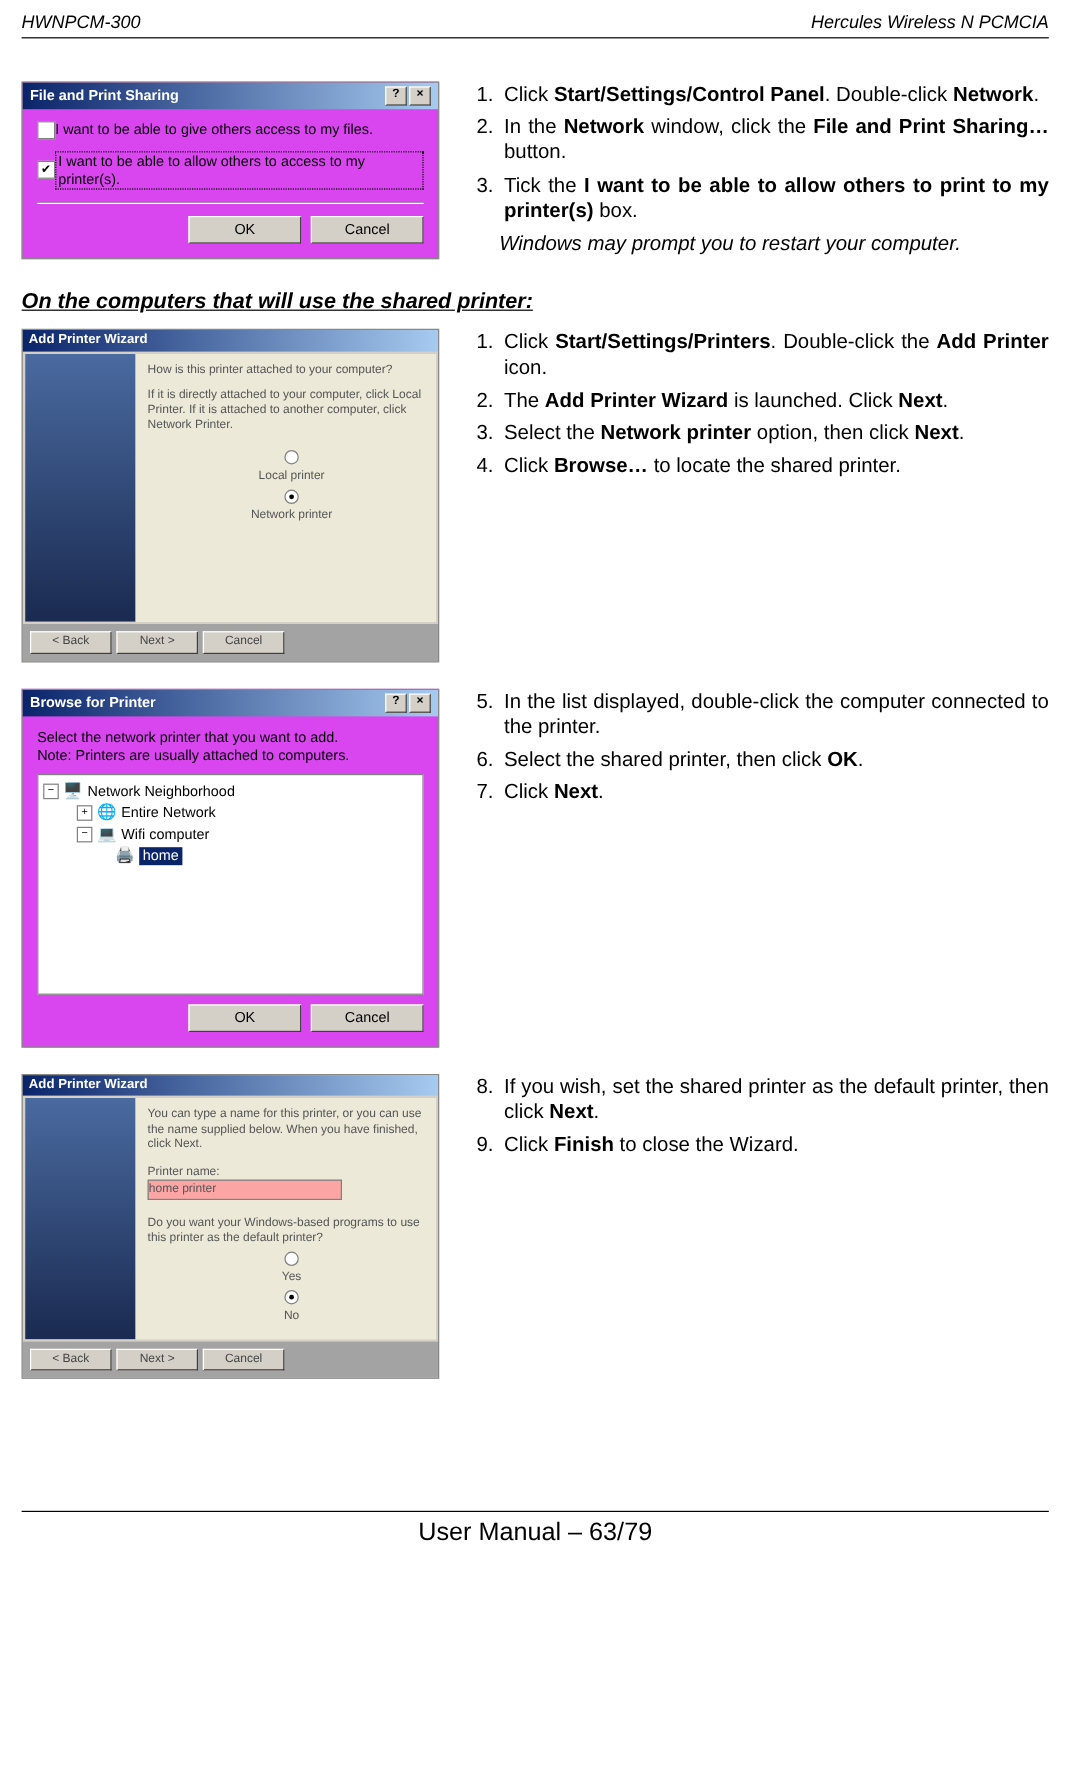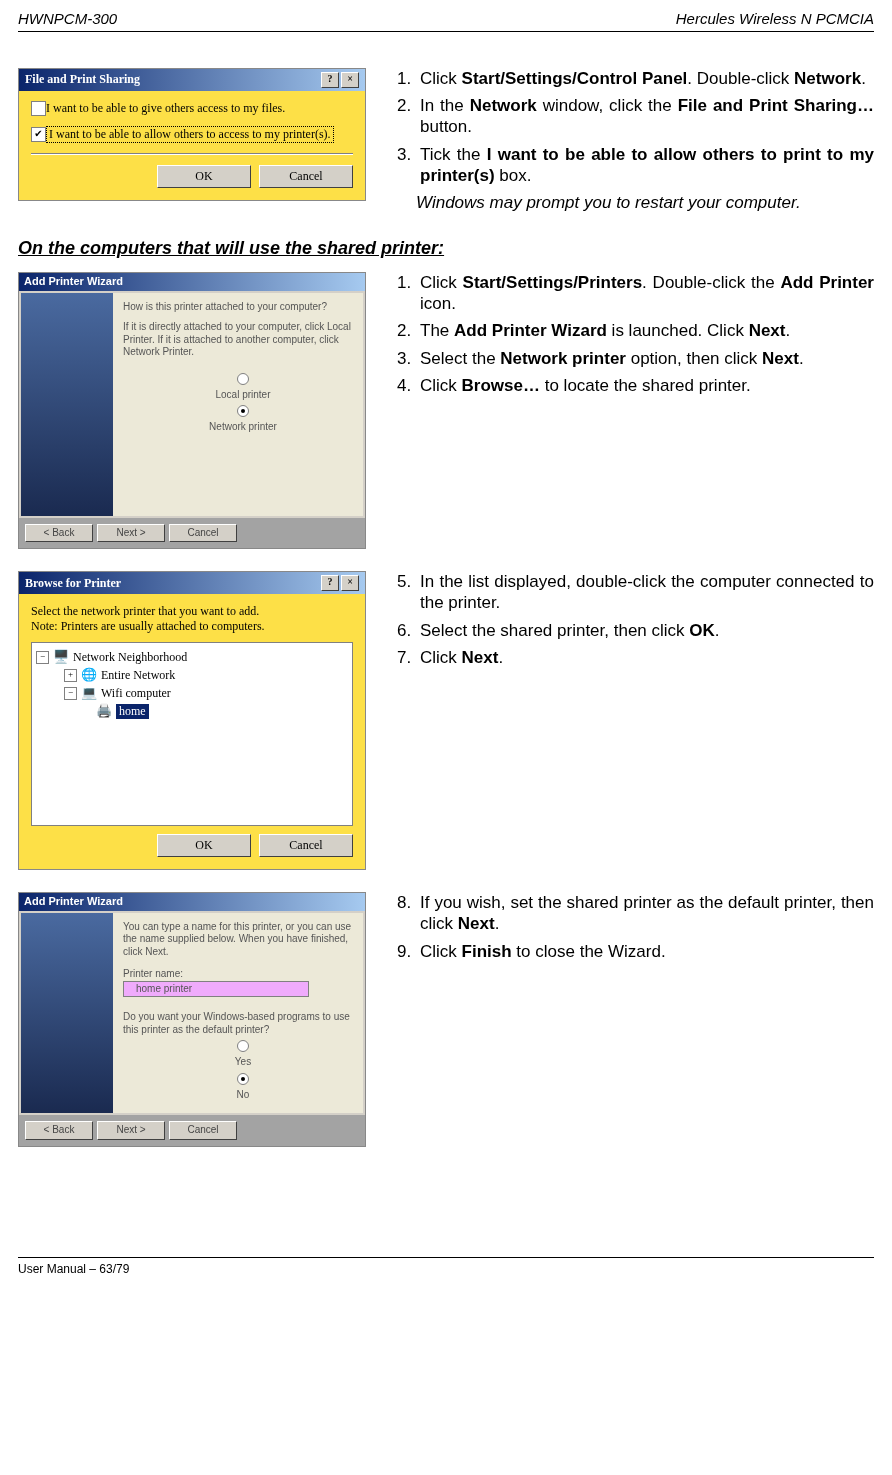--- a/index.html
+++ b/index.html
@@ -55,22 +55,22 @@
   .subhead {
     font-style: italic;
     font-weight: bold;
     font-size: 18px;
     margin: 24px 0 12px 0;
     text-decoration: underline;
   }
   
   .dlg {
     border: 1px solid #888;
-    background: #fde047;
-    font-family: Liberation Serif, serif;
+    background: #d946ef;
+    font-family: Liberation Sans, sans-serif;
     font-size: 12px;
     color: #000;
     width: 100%;
     box-sizing: border-box;
   }
   .dlg .titlebar {
     background: linear-gradient(to right, #0a246a, #a6caf0);
     color: #fff;
     padding: 3px 6px;
     display: flex;
@@ -205,23 +205,23 @@
     gap: 4px;
     padding: 6px;
     background: #a3a3a3;
   }
   .wiz .footer .btn {
     min-width: 54px;
     font-size: 10px;
     padding: 2px 6px;
   }
   .wiz .input {
-    background: #f0abfc;
+    background: #fca5a5;
     border: 1px solid #808080;
-    padding: 1px 12px;
+    padding: 1px 0;
     width: 160px;
     font-size: 10px;
   }
   
   .tree {
     background: #fff;
     border: 1px solid #808080;
     padding: 6px 4px;
     height: 170px;
     font-size: 12px;
@@ -244,24 +244,24 @@
   .tree-toggle {
     width: 11px;
     height: 11px;
     border: 1px solid #808080;
     font-size: 9px;
     line-height: 9px;
     text-align: center;
     color: #000;
   }
   .footer-page {
-    text-align: left;
+    text-align: center;
     border-top: 1px solid #000;
     padding-top: 4px;
-    font-size: 12px;
+    font-size: 21px;
     margin-top: 110px;
   }
   b { font-weight: bold; }
 </style>
 </head>
 <body>
 
 <div class="page">
 
   <div class="header">

